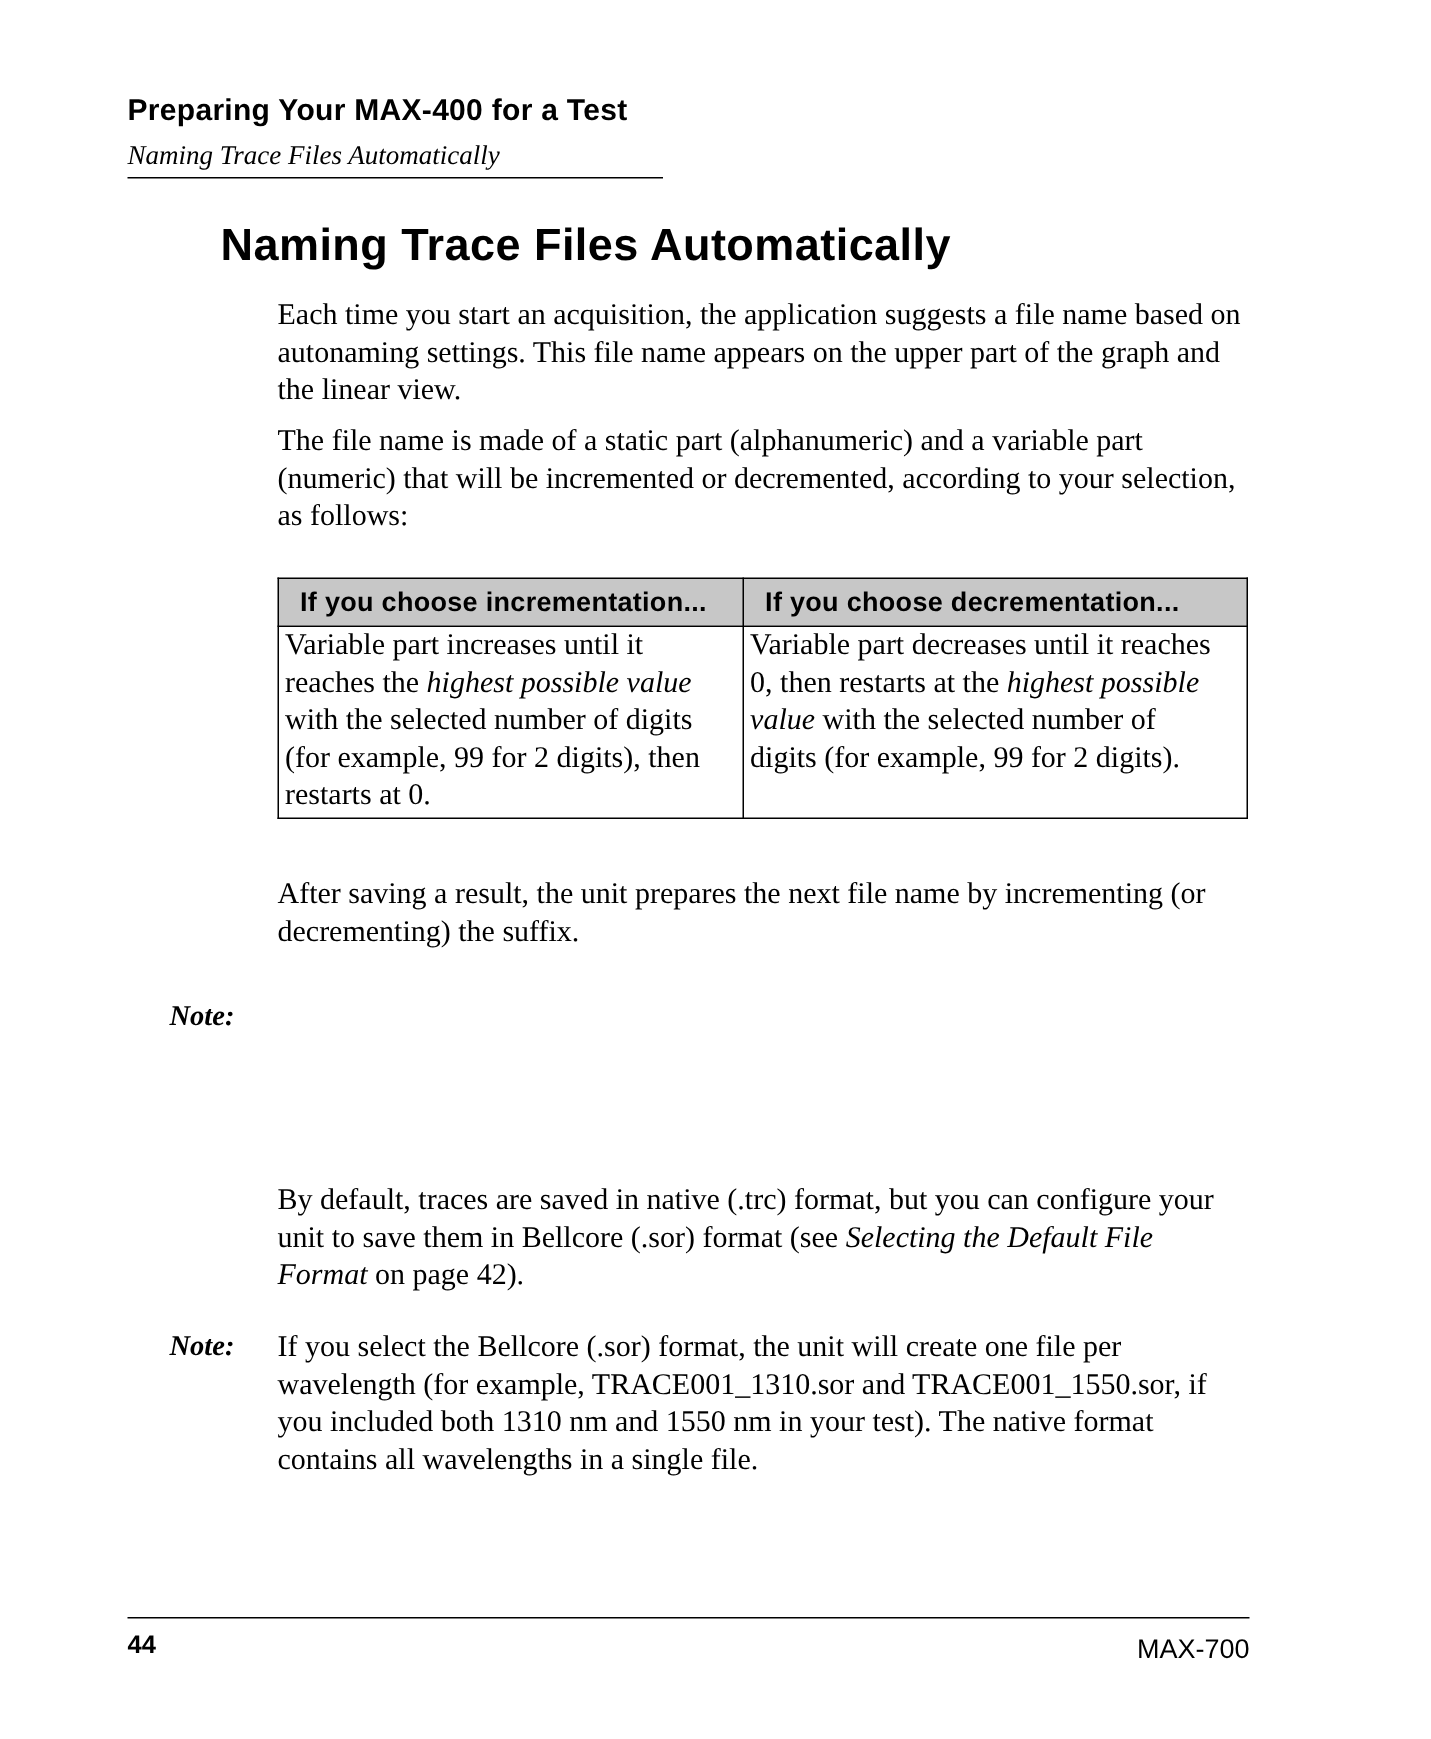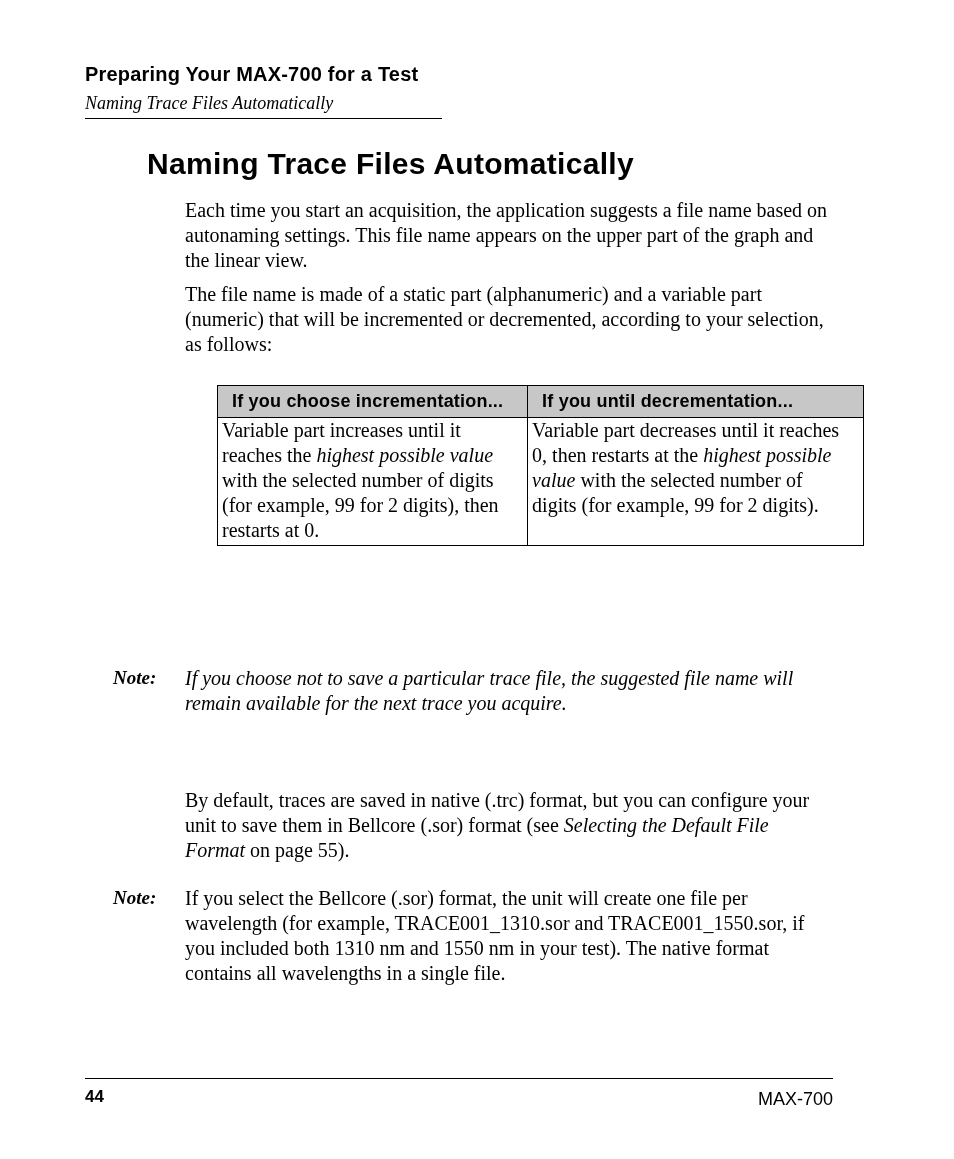--- a/index.html
+++ b/index.html
@@ -78,21 +78,20 @@
   .p-note1{top:666px;font-style:italic}
   .p-note2{top:886px;}
 
   table.grid{
     position:absolute;
     left:var(--body-left);
     top:385px;
     width:calc(var(--body-right) - var(--body-left));
     border-collapse:collapse;
     font-size:20px;
-    margin-left:32px;
   }
   table.grid th{
     background:var(--gray-hdr);
     font-family: 'Liberation Sans','Nimbus Sans','Helvetica Neue',Helvetica,Arial,sans-serif;
     font-weight:800;
     font-size:18px;
     text-align:left;
     padding:4px 14px 4px 14px;
     border:1.6px solid #000;
     letter-spacing:.2px;
@@ -126,54 +125,54 @@
     font-family: 'Liberation Sans','Nimbus Sans','Helvetica Neue',Helvetica,Arial,sans-serif;
     font-size:18px;
   }
   .it{font-style:italic}
 </style>
 </head>
 <body>
 
 <div class="page">
 
-  <div class="chapter">Preparing Your MAX-700 for a Test</div>
+  <div class="chapter">Preparing Your MAX-400 for a Test</div>
   <div class="subchapter">Naming Trace Files Automatically</div>
   <div class="hdr-rule"></div>
 
   <div class="h1">Naming Trace Files Automatically</div>
 
   <div class="para p1">Each time you start an acquisition, the application suggests a file name based on autonaming settings. This file name appears on the upper part of the graph and the linear view.</div>
 
   <div class="para p2">The file name is made of a static part (alphanumeric) and a variable part (numeric) that will be incremented or decremented, according to your selection, as follows:</div>
 
   <table class="grid">
     <tbody>
         <tr>
       <th style="width:48%">If you choose incrementation...</th>
-      <th style="width:52%">If you until decrementation...</th>
+      <th style="width:52%">If you choose decrementation...</th>
     </tr>
     <tr>
       <td>
         <span>Variable part increases until it reaches the </span><span class="it">highest possible value</span><span> with the selected number of digits (for example, 99 for 2 digits), then restarts at 0.</span>
       </td>
       <td>
         <span>Variable part decreases until it reaches 0, then restarts at the </span><span class="it">highest possible value</span><span> with the selected number of digits (for example, 99 for 2 digits).</span>
       </td>
     </tr>
   </tbody>
     </table>
 
+  <div class="para p-after">After saving a result, the unit prepares the next file name by incrementing (or decrementing) the suffix.</div>
 
   <div class="bold-label note1-lbl">Note:</div>
-  <div class="para p-note1">If you choose not to save a particular trace file, the suggested file name will remain available for the next trace you acquire.</div>
 
 
   <div class="para p-bydef">
-    <span>By default, traces are saved in native (.trc) format, but you can configure your unit to save them in Bellcore (.sor) format (see </span><span class="it">Selecting the Default File Format</span><span> on page 55).</span>
+    <span>By default, traces are saved in native (.trc) format, but you can configure your unit to save them in Bellcore (.sor) format (see </span><span class="it">Selecting the Default File Format</span><span> on page 42).</span>
   </div>
 
   <div class="bold-label note2-lbl">Note:</div>
   <div class="para p-note2">If you select the Bellcore (.sor) format, the unit will create one file per wavelength (for example, TRACE001_1310.sor and TRACE001_1550.sor, if you included both 1310 nm and 1550 nm in your test). The native format contains all wavelengths in a single file.</div>
 
   <div class="footer-rule"></div>
   <div class="page-no">44</div>
   <div class="product">MAX-700</div>
 
 </div>

